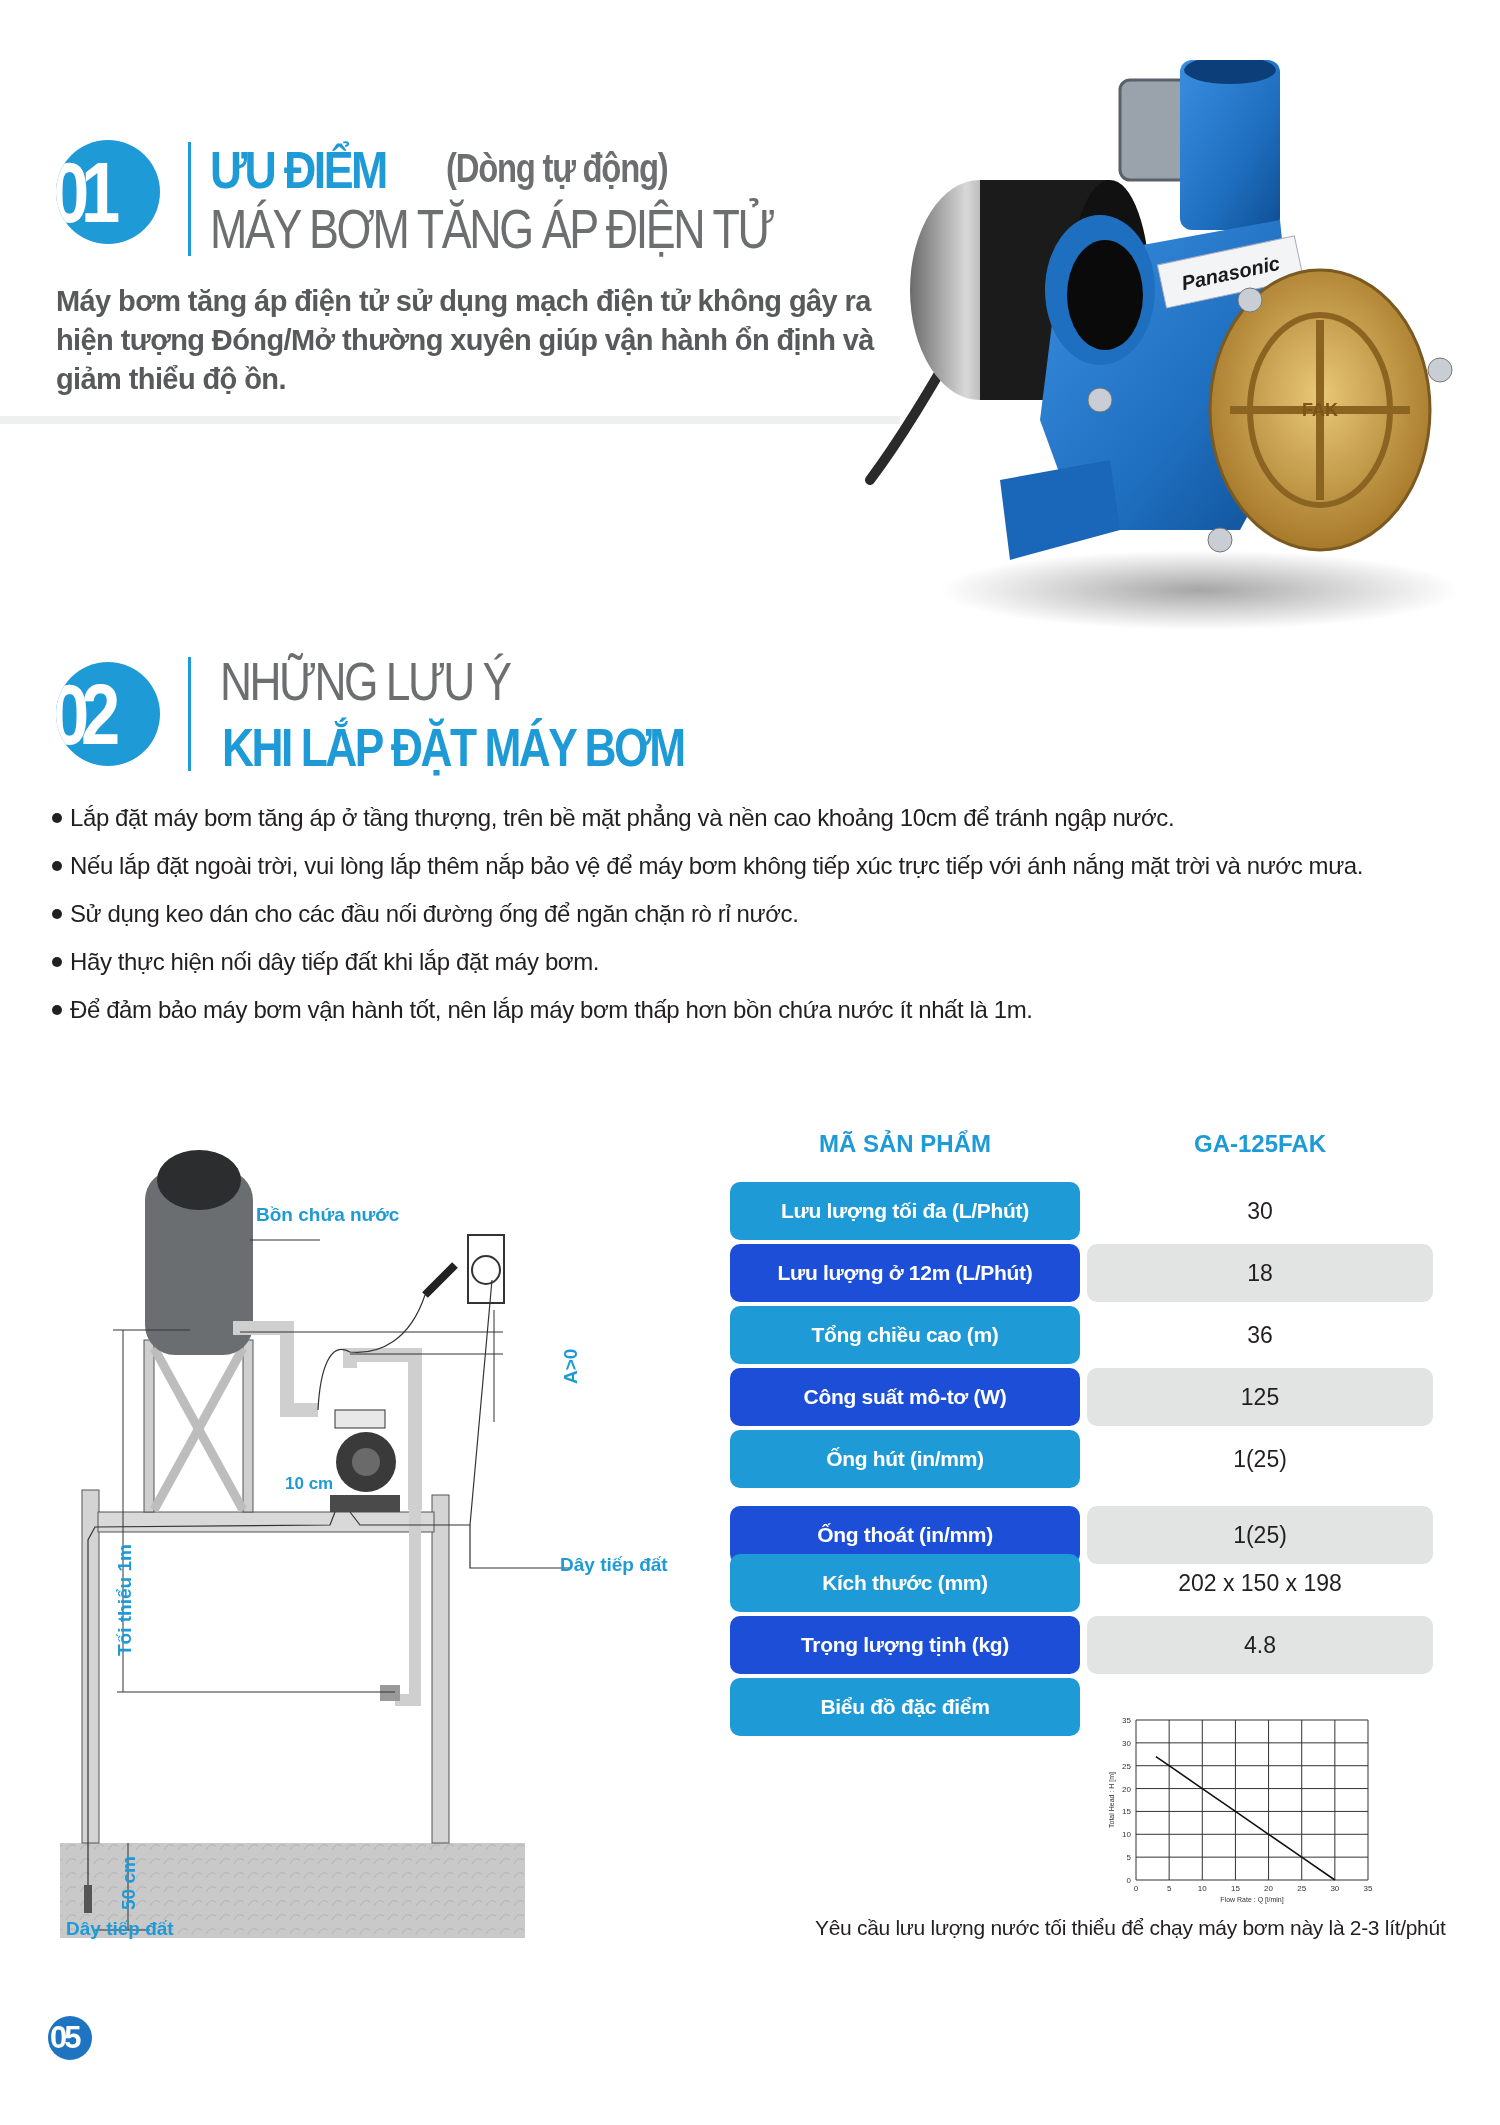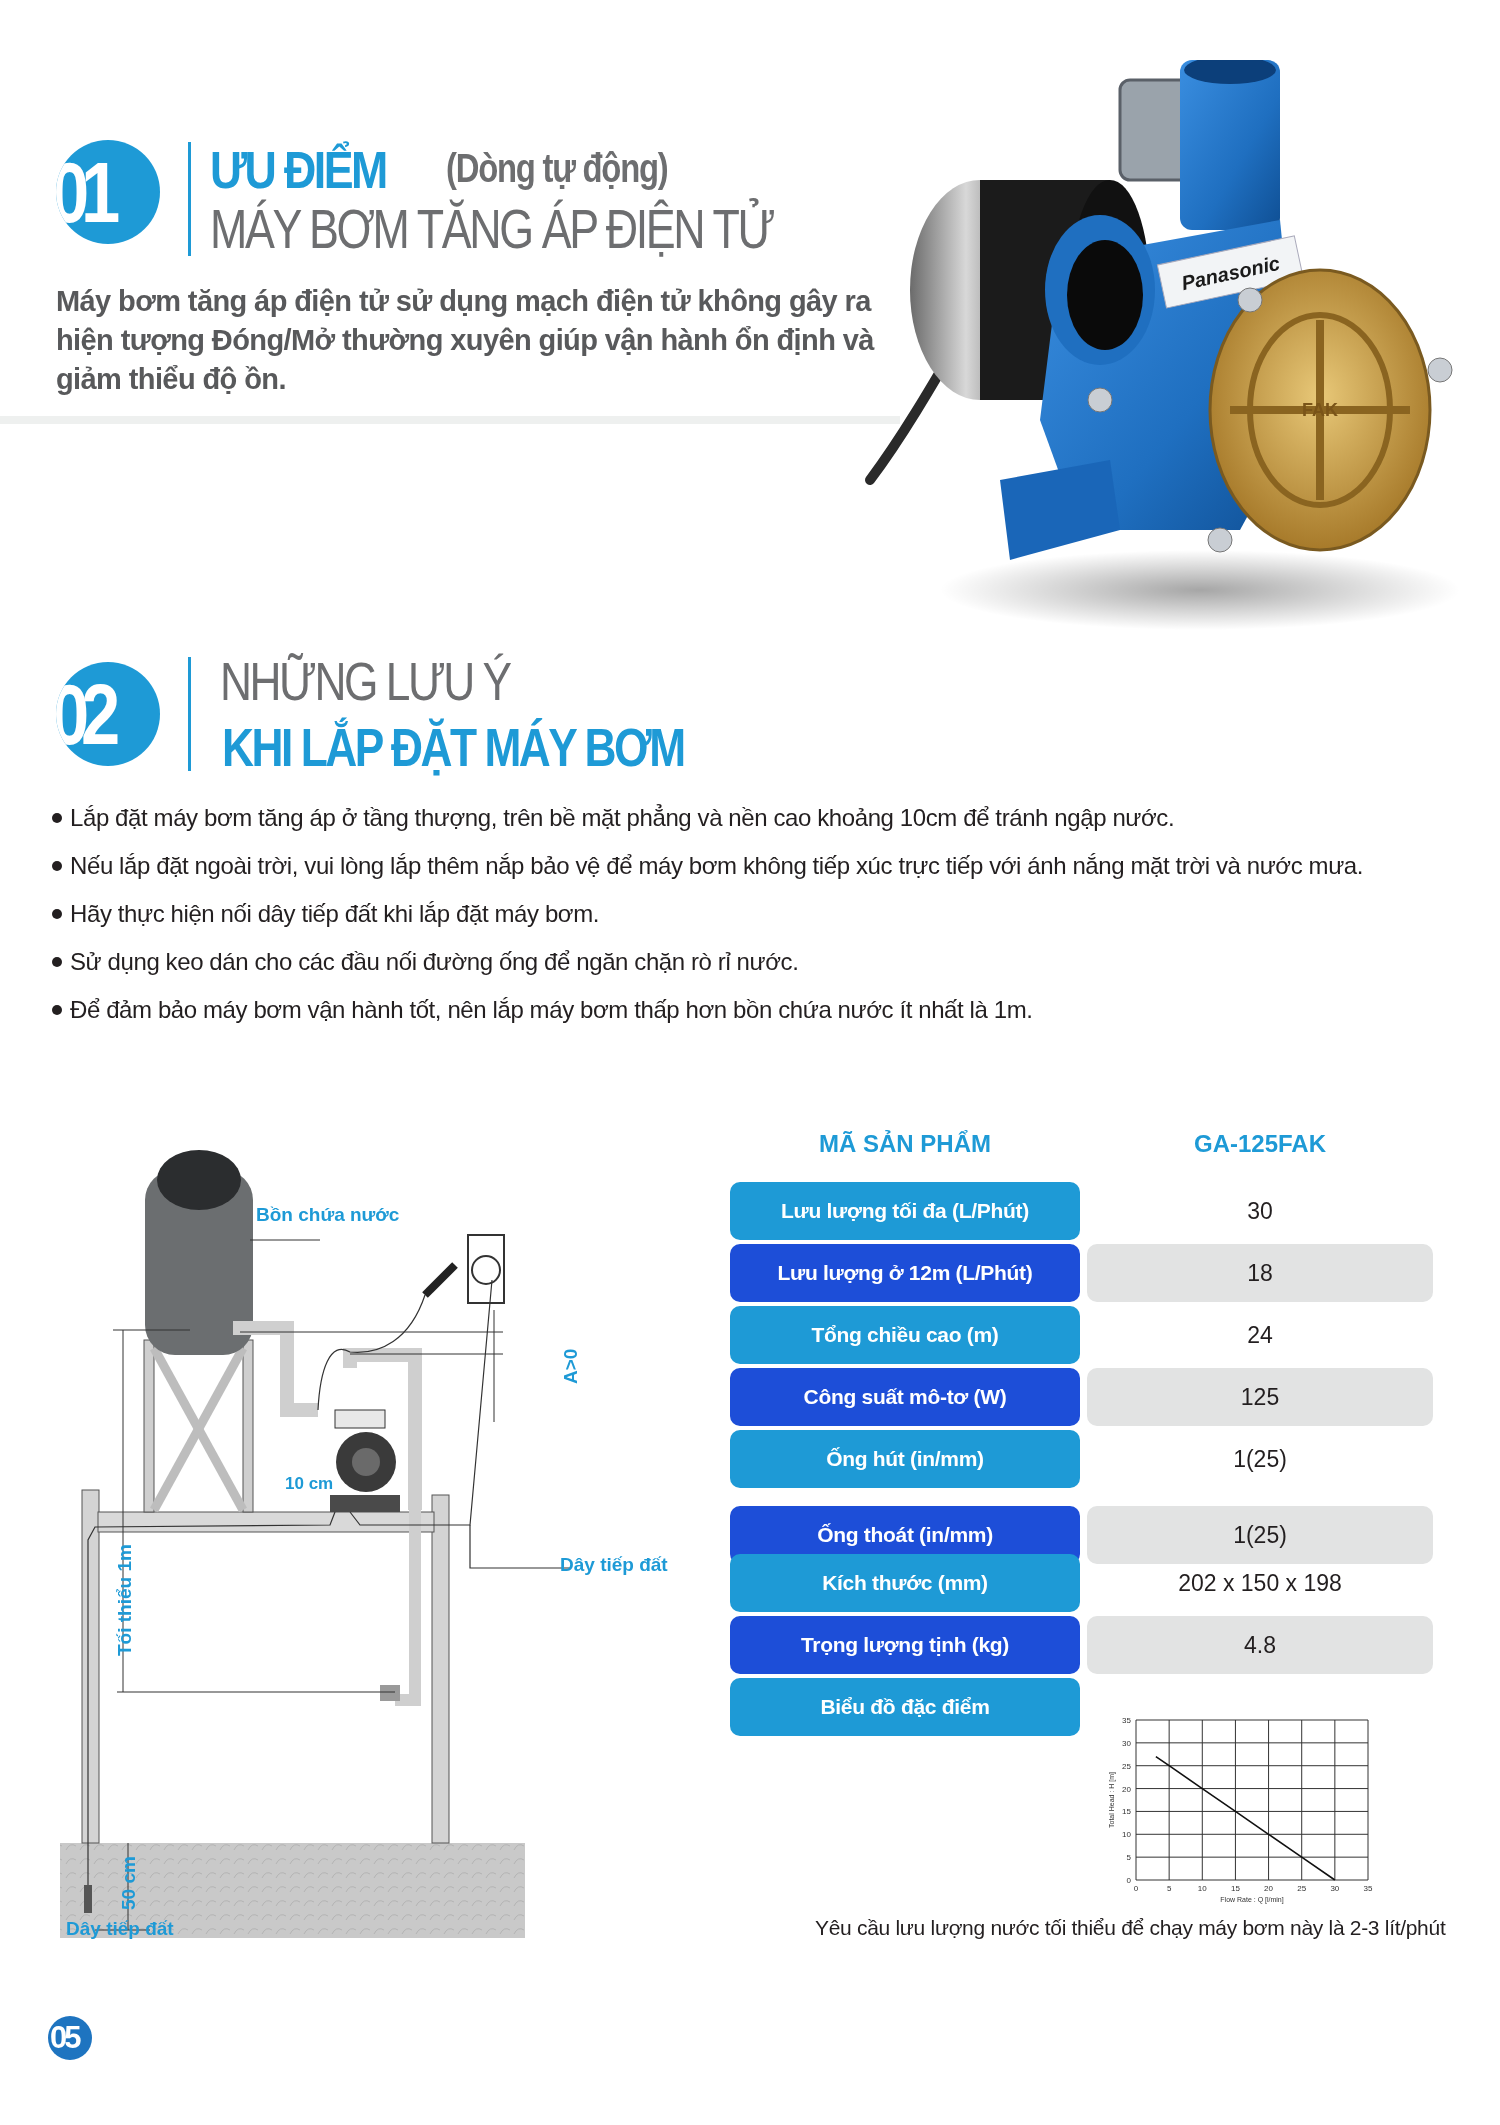--- a/index.html
+++ b/index.html
@@ -145,22 +145,22 @@
 <div class="num-badge" style="left:56px; top:662px;">
   <span>02</span>
 </div>
 <div class="vbar" style="left:188px; top:657px; height:114px;"></div>
 <div class="abs h-gray-thin condensed" style="left:220px; top:650px; font-size:54px; letter-spacing:-3px; transform:scaleX(0.82);">NHỮNG LƯU Ý</div>
 <div class="abs h-blue condensed" style="left:222px; top:716px; font-size:54px; letter-spacing:-3px; transform:scaleX(0.82);">KHI LẮP ĐẶT MÁY BƠM</div>
 
 <ul class="bullets">
   <li><span class="dot"></span><span>Lắp đặt máy bơm tăng áp ở tầng thượng, trên bề mặt phẳng và nền cao khoảng 10cm để tránh ngập nước.</span></li>
   <li><span class="dot"></span><span>Nếu lắp đặt ngoài trời, vui lòng lắp thêm nắp bảo vệ để máy bơm không tiếp xúc trực tiếp với ánh nắng mặt trời và nước mưa.</span></li>
+  <li><span class="dot"></span><span>Sử dụng keo dán cho các đầu nối đường ống để ngăn chặn rò rỉ nước.</span></li>
   <li><span class="dot"></span><span>Hãy thực hiện nối dây tiếp đất khi lắp đặt máy bơm.</span></li>
-  <li><span class="dot"></span><span>Sử dụng keo dán cho các đầu nối đường ống để ngăn chặn rò rỉ nước.</span></li>
   <li><span class="dot"></span><span>Để đảm bảo máy bơm vận hành tốt, nên lắp máy bơm thấp hơn bồn chứa nước ít nhất là 1m.</span></li>
 </ul>
 
 <svg class="abs" style="left:50px; top:1140px;" width="640" height="820" viewBox="0 0 640 820">
 
   <defs>
     <pattern id="soil" width="14" height="14" patternUnits="userSpaceOnUse">
       <rect width="14" height="14" fill="#c9c9c9"></rect>
       <path d="M2 10 Q6 2 12 6" stroke="#b3b3b3" stroke-width="1" fill="none"></path>
     </pattern>
@@ -226,21 +226,21 @@
 <div class="spec-row row-dark" style="top:1182px;">
   <div class="spec-label">Lưu lượng tối đa (L/Phút)</div>
   <div class="spec-value">30</div>
 </div>
 <div class="spec-row row-light" style="top:1244px;">
   <div class="spec-label">Lưu lượng ở 12m (L/Phút)</div>
   <div class="spec-value">18</div>
 </div>
 <div class="spec-row row-dark" style="top:1306px;">
   <div class="spec-label">Tổng chiều cao (m)</div>
-  <div class="spec-value">24</div>
+  <div class="spec-value">36</div>
 </div>
 <div class="spec-row row-light" style="top:1368px;">
   <div class="spec-label">Công suất mô-tơ (W)</div>
   <div class="spec-value">125</div>
 </div>
 <div class="spec-row row-dark" style="top:1430px;">
   <div class="spec-label">Ống hút (in/mm)</div>
   <div class="spec-value">1(25)</div>
 </div>
 <div class="spec-row row-light" style="top:1492px;margin-top:14px;">

